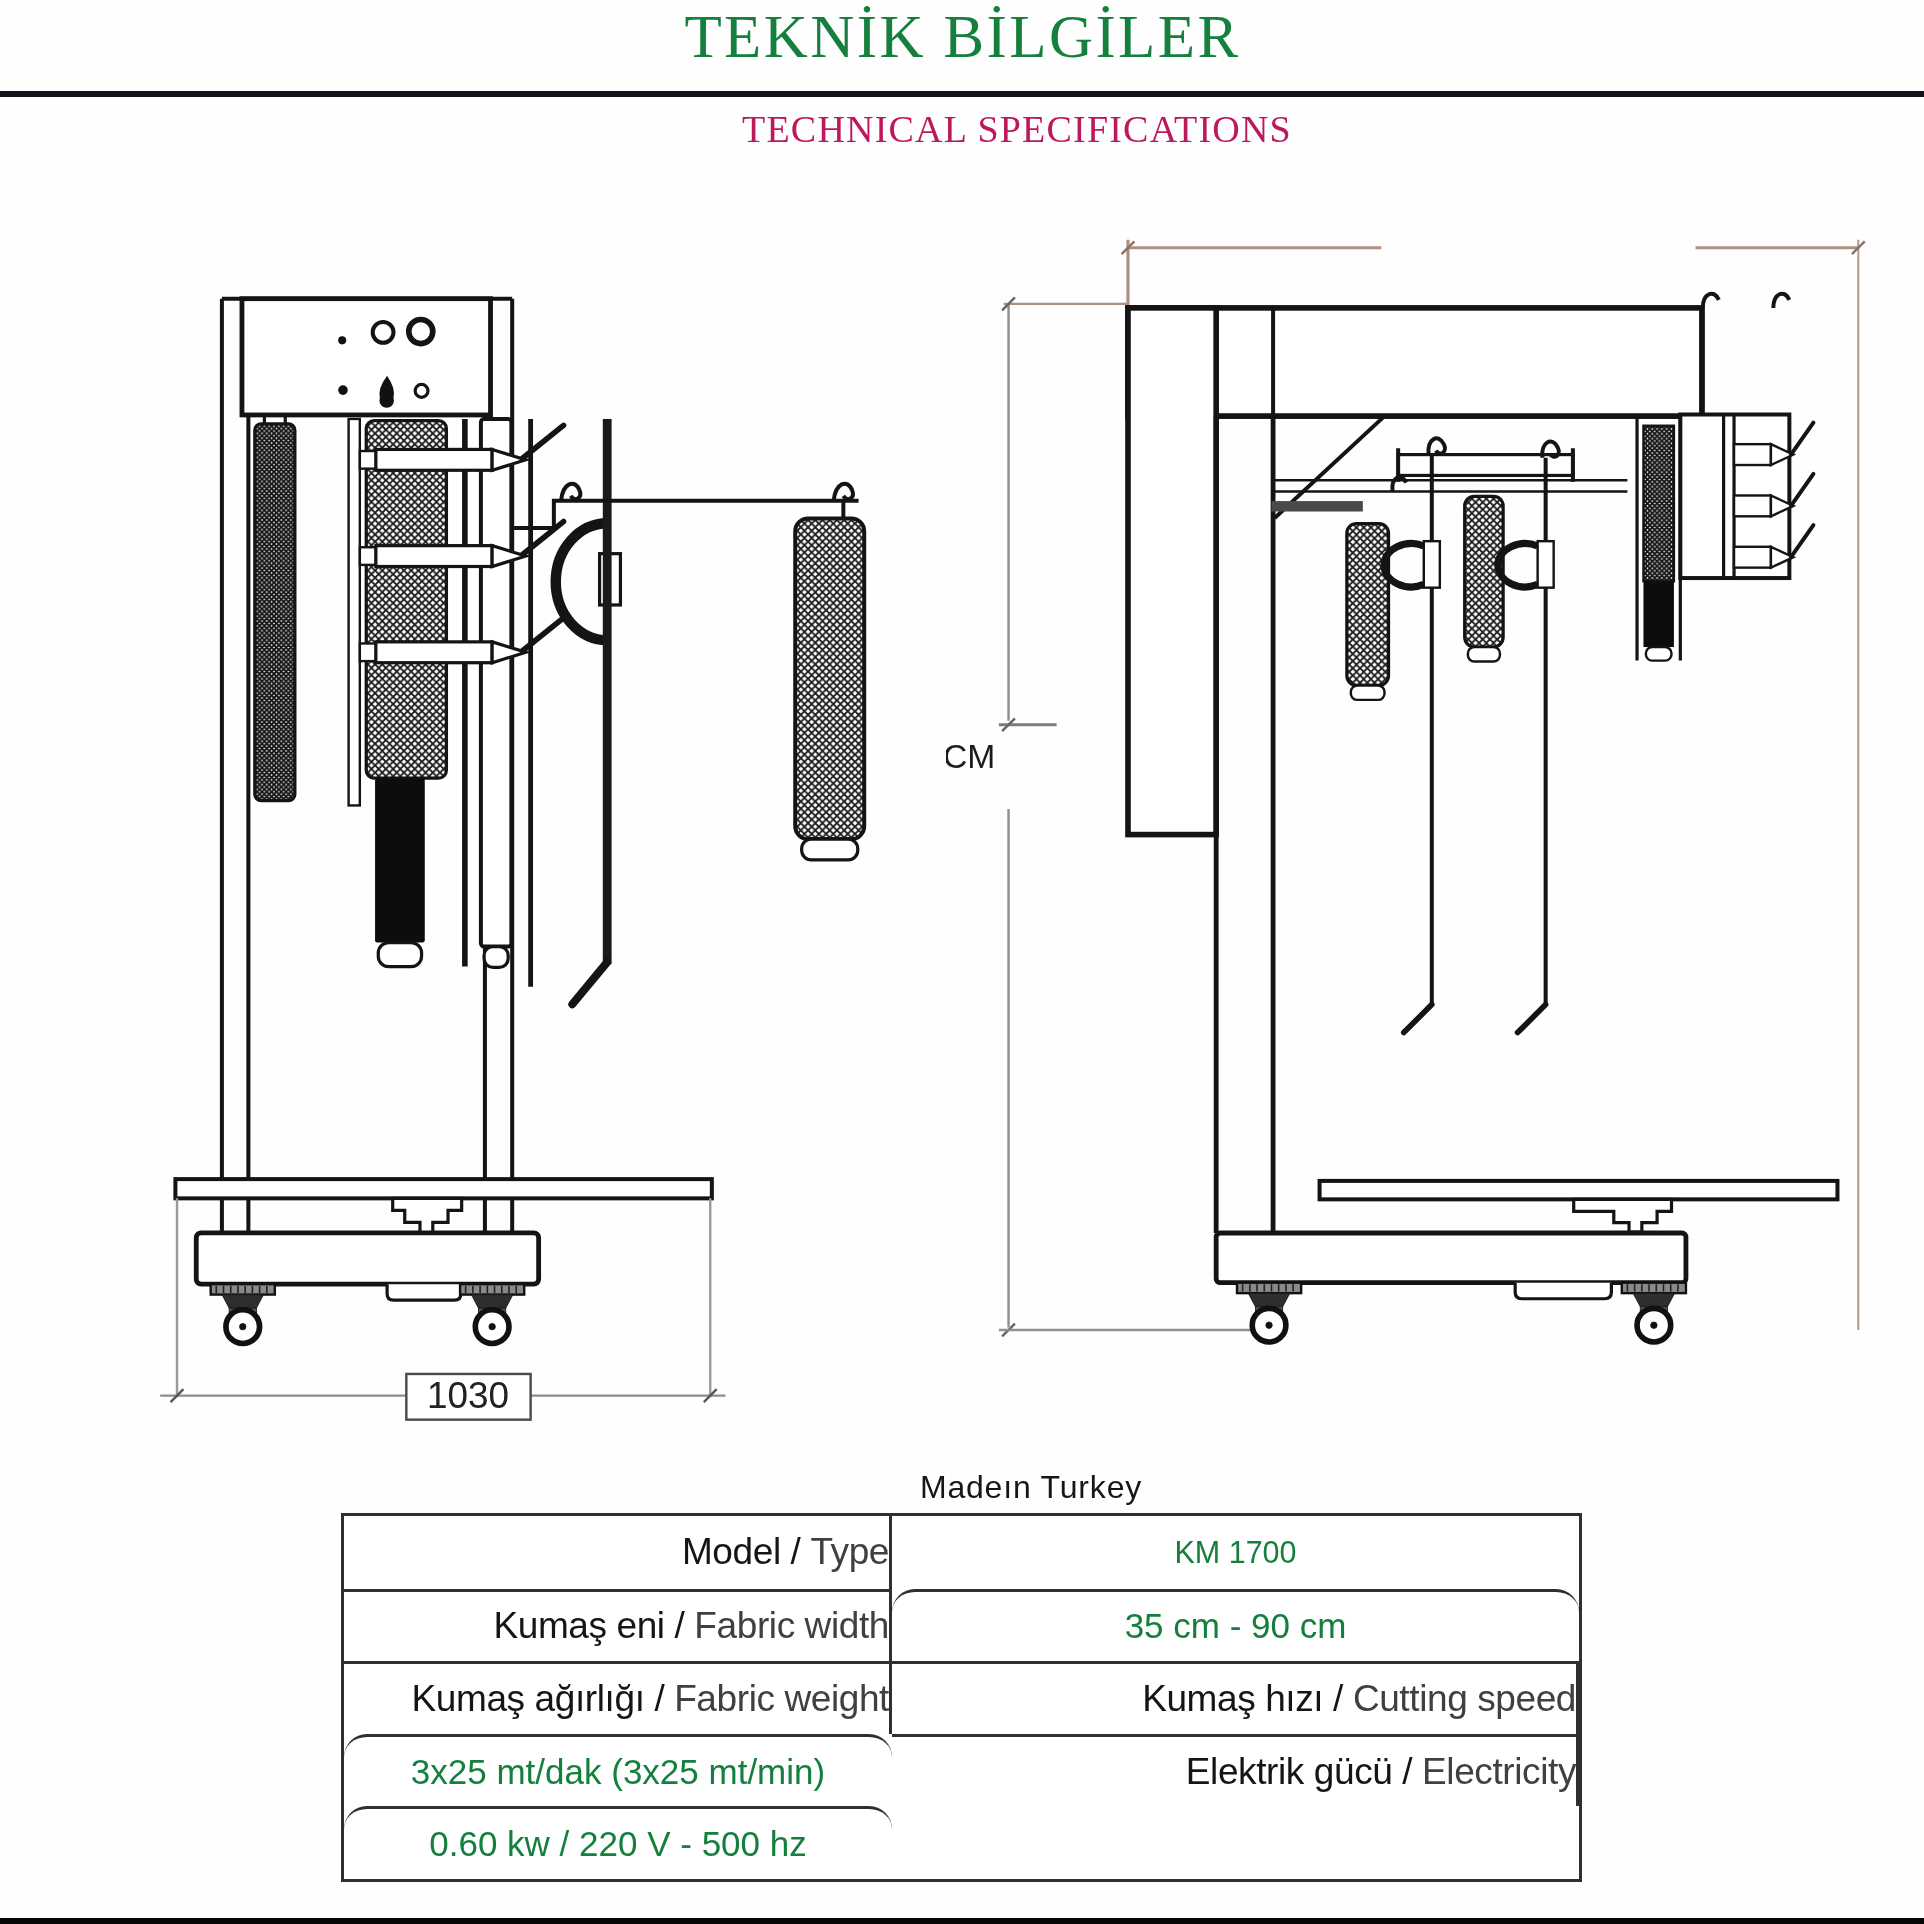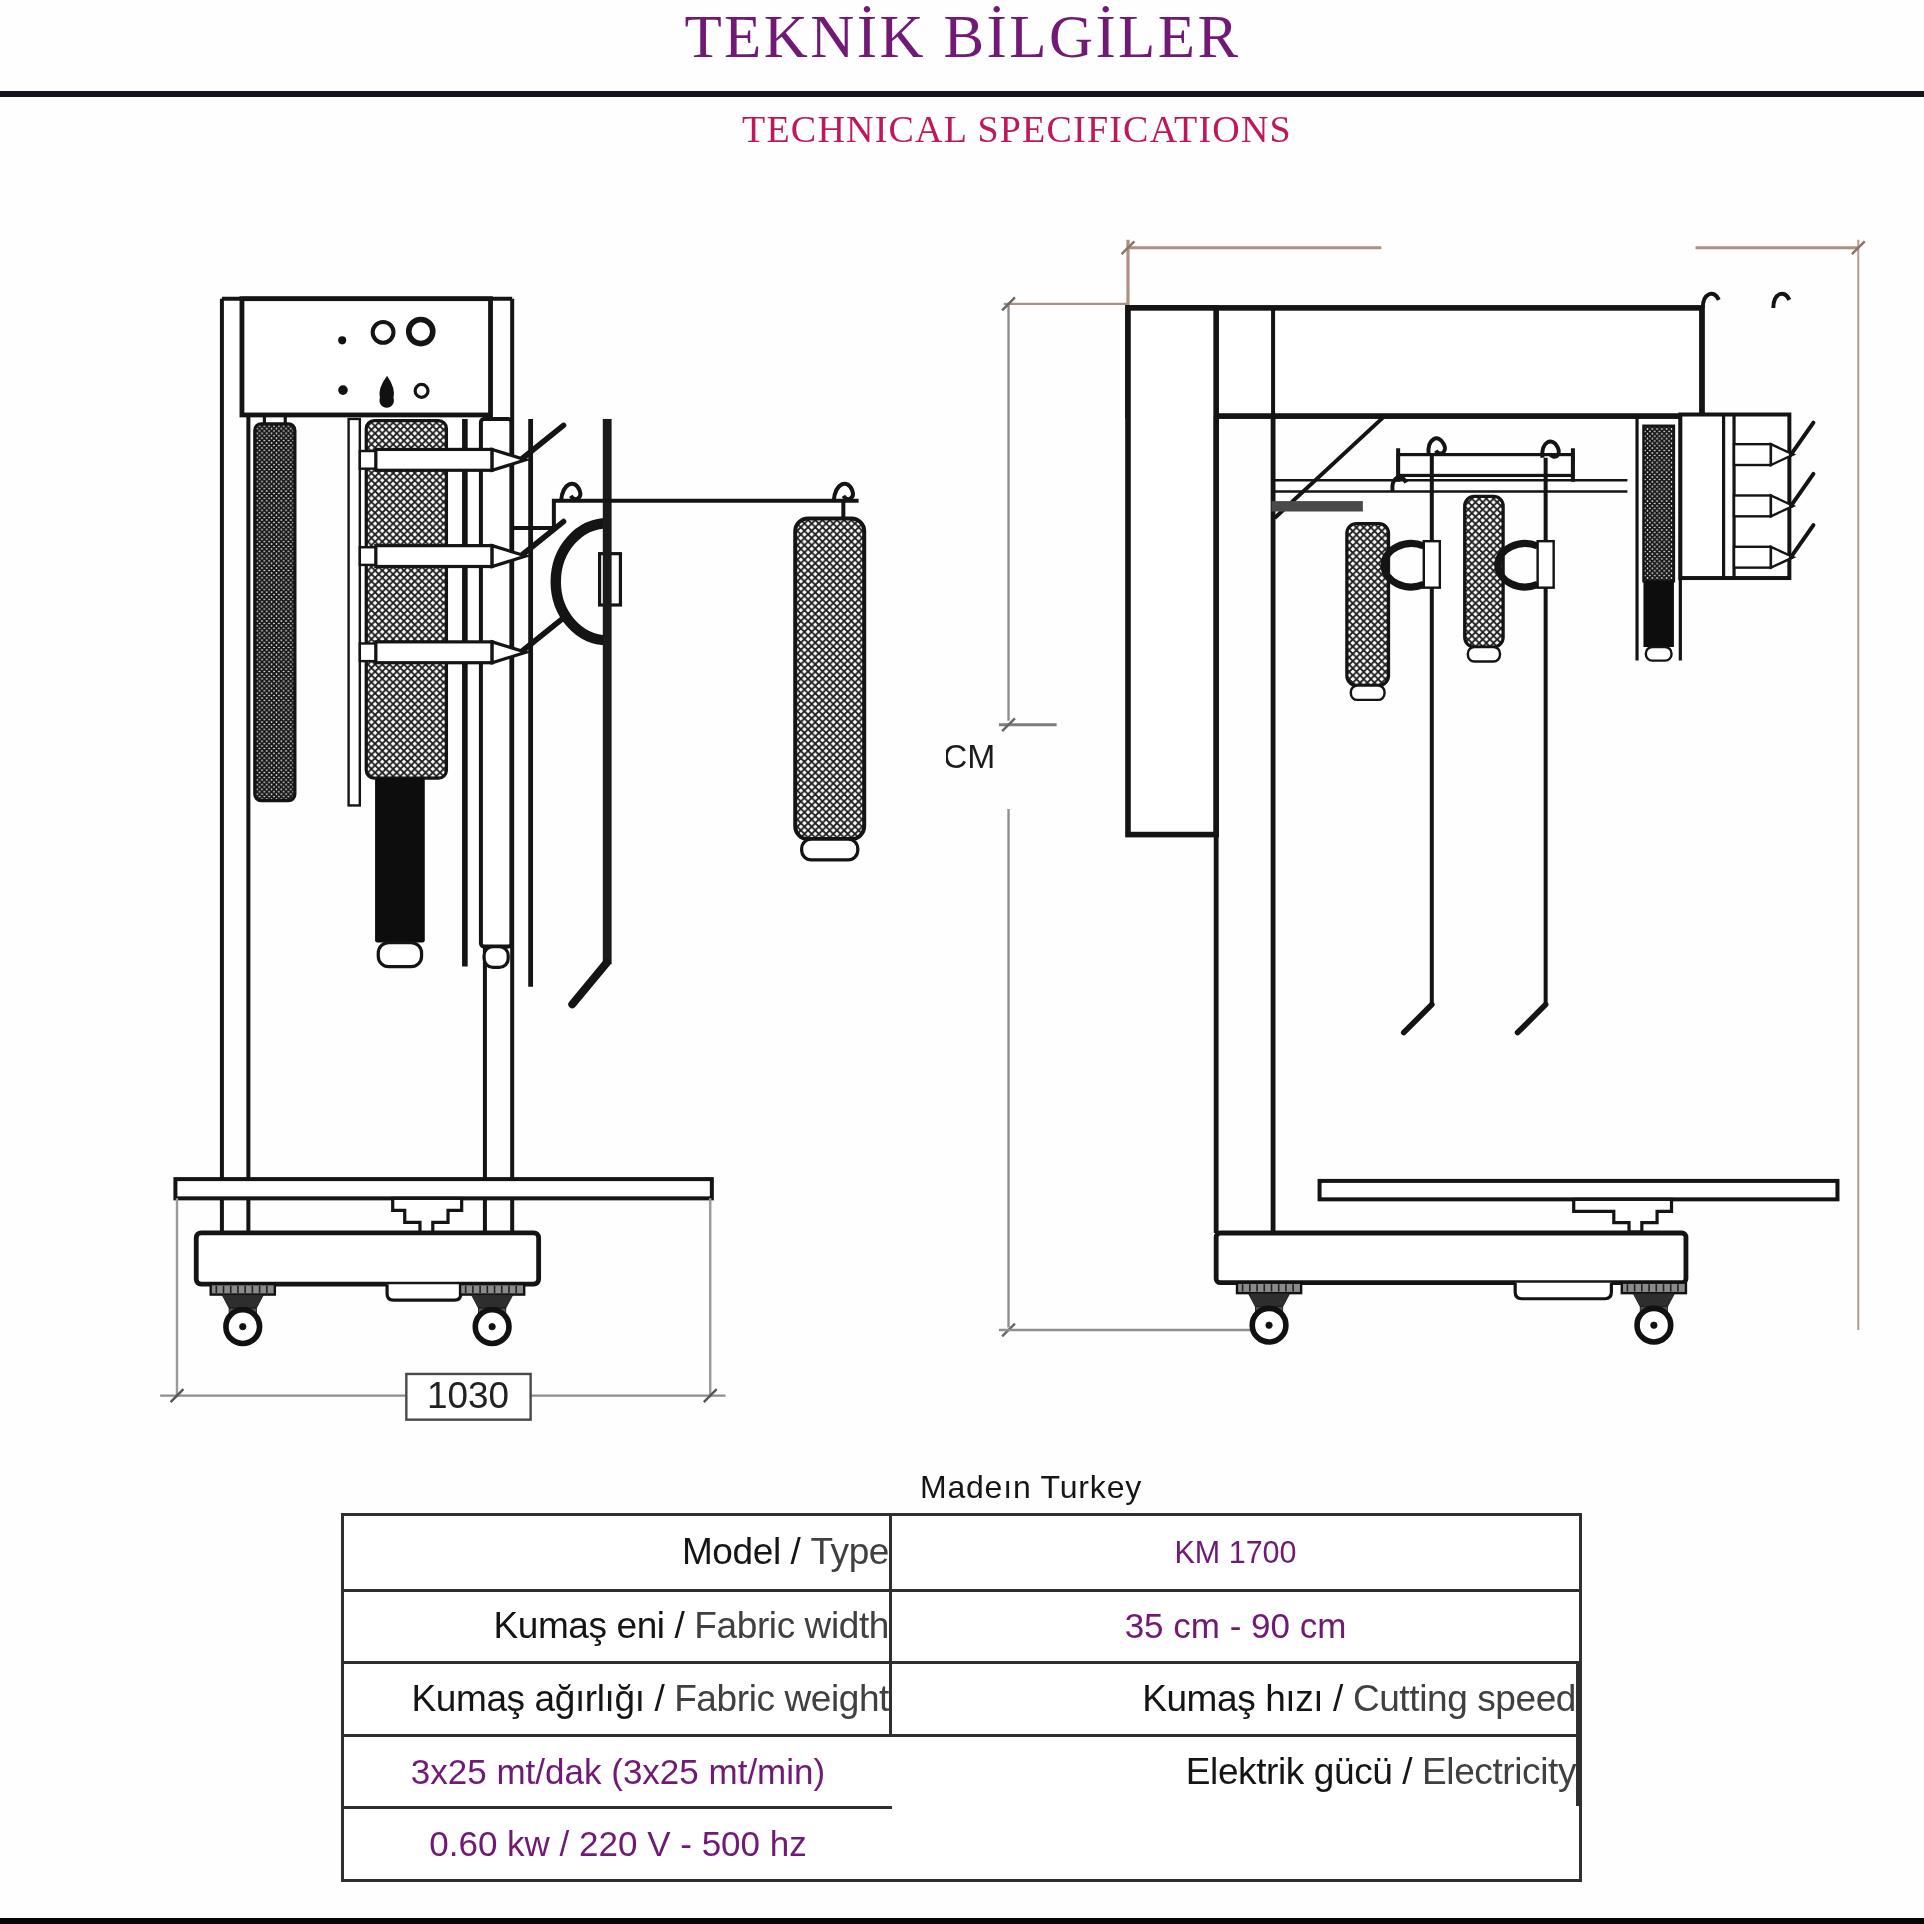--- a/index.html
+++ b/index.html
@@ -1,21 +1,21 @@
 <!DOCTYPE html>
 <html style="font-size:13px"><head>
 <meta charset="utf-8">
 <style>
   html,body{margin:0;padding:0;background:#ffffff;}
   .page{position:relative;width:1925px;height:1925px;background:#fefefe;overflow:hidden;
         font-family:"Liberation Sans",sans-serif;}
   
   .title{position:absolute;top:1.6px;left:0;width:100%;text-align:center;
          font-family:"Liberation Serif",serif;font-size:61px;font-weight:500;
-         letter-spacing:2.4px;color:#701a75;}
+         letter-spacing:2.4px;color:#15803d;}
   .rule{position:absolute;top:91px;left:0;width:100%;height:5.6px;background:#15151d;}
   .subtitle{position:absolute;top:107px;left:1017px;transform:translateX(-50%);
             font-family:"Liberation Serif",serif;font-size:38px;font-weight:400;
             letter-spacing:1.2px;color:#be185d;white-space:nowrap;}
   
   .drawing{position:absolute;}
   .dw-front{left:120px;top:265px;width:802px;height:1299px;}
   .dw-side{left:946px;top:225px;width:962px;height:1139px;}
   .dim-text{font-family:"Liberation Sans",sans-serif;font-size:46px;fill:#222;}
   .dim-text2{font-family:"Liberation Sans",sans-serif;font-size:42px;fill:#1b1b1b;}
@@ -25,21 +25,21 @@
   
   .spec-table{position:absolute;left:341px;top:1513px;width:1235px;height:363px;
               display:grid;grid-template-columns:548px 1fr;grid-auto-rows:1fr;
               border:3.2px solid #2f2f2f;background:#fff;}
   .cell{border-top:3.2px solid #2f2f2f;display:flex;align-items:center;}
   .cell.r0{border-top:none;}
   .cell.label{padding-left:51px;border-right:3.2px solid #2f2f2f;
               font-size:37px;letter-spacing:-0.4px;color:#151515;justify-content:flex-end;}
   .cell.label .sep{white-space:pre;color:#151515;}
   .cell.label .en{color:#404040;}
-  .cell.value{justify-content:center;font-size:35px;color:#701a75;letter-spacing:0;}
+  .cell.value{justify-content:center;font-size:35px;color:#15803d;letter-spacing:0;border-radius:23px;}
   .cell.value.small{font-size:30.5px;}
   .bottom-bar{position:absolute;left:0;top:1918px;width:100%;height:7.2px;background:#060606;}
 </style>
 </head>
 <body>
 
 <div class="page">
 
   <div class="title">TEKNİK BİLGİLER</div>
   <div class="rule"></div>

